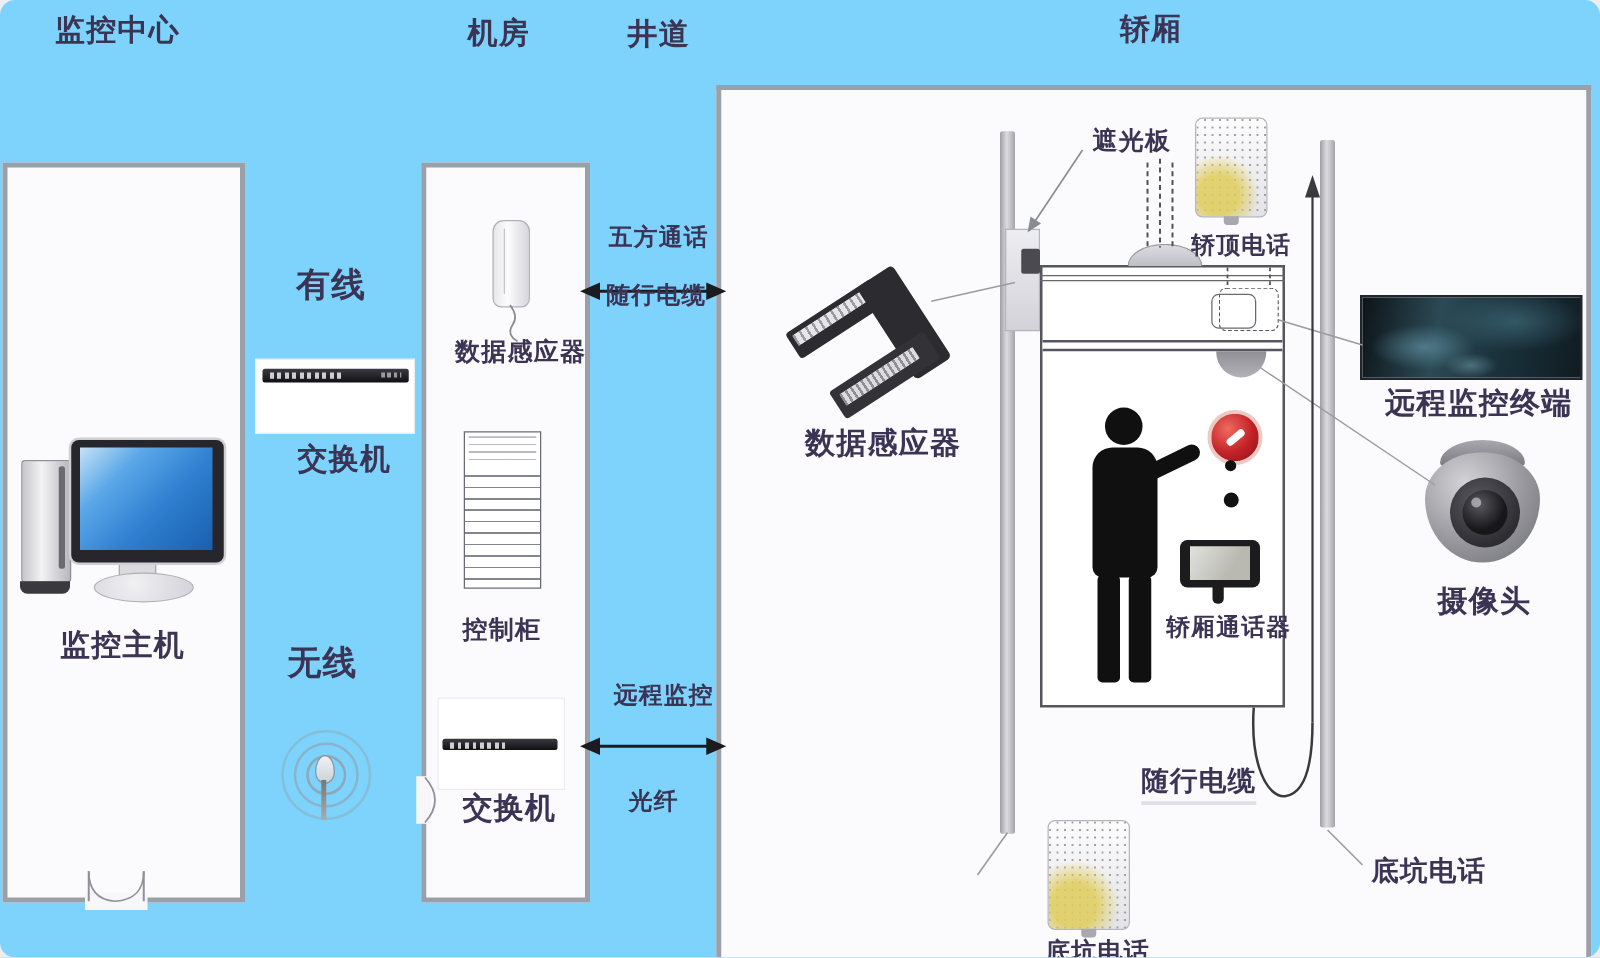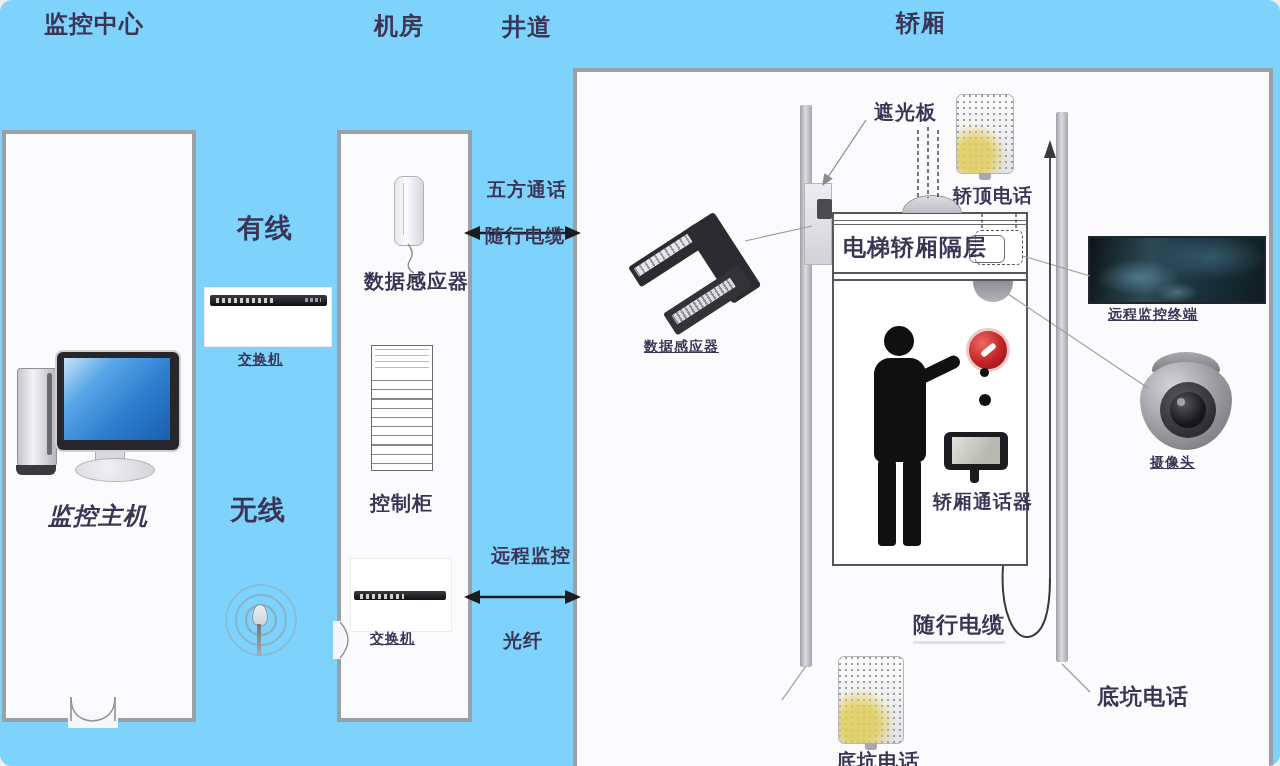--- a/index.html
+++ b/index.html
@@ -10,21 +10,21 @@
     border-radius:12px;
   }
   .lbl{
     position:absolute;white-space:nowrap;font-weight:bold;color:#3c3454;
     letter-spacing:1px;z-index:10;
   }
   .sz27{font-size:27px;}
   .sz24{font-size:24px;}
   .sz23{font-size:23px;}
   .sz22{font-size:22px;}
-  .sz21{font-size:14px;text-decoration:underline;}
+  .sz21{font-size:24px;}
   .sz20{font-size:20px;}
   .sz19{font-size:19px;}
   .room{
     position:absolute;border:4px solid #9aa0a8;background:#fbfbfd;
     box-sizing:border-box;z-index:1;
   }
   .patch{position:absolute;background:#f7f7fa;z-index:2;}
   .rail{
     position:absolute;width:12px;background:linear-gradient(90deg,#9e9ea4,#dcdce0 45%,#a4a4ab);
     border-radius:2px;z-index:3;
@@ -157,31 +157,31 @@
 
   <div class="tower">
       <div class="slot"></div>
       <div class="foot"></div>
     </div>
   <div class="mneck"></div>
   <div class="mbase"></div>
   <div class="monitor">
       <div class="screen"></div>
     </div>
-  <div class="lbl sz24" style="left:48px;top:500px;font-style:italic;">监控主机</div>
+  <div class="lbl sz24" style="left:48px;top:500px;">监控主机</div>
 
   <div class="lbl sz27" style="left:237px;top:210px;">有线</div>
   <div class="panel" style="left:204px;top:287px;width:126px;height:58px;"></div>
   <div class="swbar" style="left:210px;top:295px;width:117px;height:11px;">
       <div class="ports"></div>
       <div class="leds"></div>
     </div>
   <div class="lbl sz21" style="left:238px;top:351px;">交换机</div>
 
-  <div class="lbl sz27" style="left:230px;top:492px;">无线</div>
+  <div class="lbl sz27" style="left:230px;top:512px;">无线</div>
   <div class="ripple" style="left:225px;top:584px;width:68px;height:68px;opacity:.45;"></div>
   <div class="ripple" style="left:235px;top:594px;width:48px;height:48px;opacity:.65;"></div>
   <div class="ripple" style="left:245px;top:604px;width:28px;height:28px;opacity:.9;"></div>
   <div class="ant-head"></div>
   <div class="ant-stem"></div>
 
   <div class="handset">
       <div class="crease"></div>
     </div>
   <div class="lbl sz20" style="left:364px;top:268px;">数据感应器</div>
@@ -210,21 +210,20 @@
 
   <div class="speaker" style="left:956px;top:94px;width:56px;height:78px;">
       <div class="tab"></div>
     </div>
   <div class="lbl sz19" style="left:953px;top:183px;font-family:Liberation Mono, monospace;">轿顶电话</div>
 
   <div class="car"></div>
   <div class="dome"></div>
   <div class="beam-top"></div>
   <div class="beam-mid"></div>
-  <div class="lbl sz23" style="left:843px;top:232px;">电梯轿厢隔层</div>
   <div class="dashbox"></div>
   <div class="solidbox"></div>
   <div class="halfdisc"></div>
   <div class="redbtn">
       <div class="glyph"></div>
     </div>
   <div class="dot" style="left:980px;top:368px;width:9px;height:9px;"></div>
   <div class="dot" style="left:979px;top:394px;width:12px;height:12px;"></div>
 
   <div class="pers" style="left:884px;top:326px;width:30px;height:30px;border-radius:50%;"></div>
@@ -251,21 +250,21 @@
   <div class="lbl sz21" style="left:644px;top:338px;">数据感应器</div>
 
   <div class="terminal"></div>
   <div class="lbl sz21" style="left:1108px;top:306px;">远程监控终端</div>
 
   <div class="cam-cap"></div>
   <div class="cam-body"></div>
   <div class="cam-ring"></div>
   <div class="cam-lens"></div>
   <div class="cam-hl"></div>
-  <div class="lbl sz21" style="left:1150px;top:454px;">摄像头</div>
+  <div class="lbl sz21" style="left:1150px;top:465px;">摄像头</div>
 
   <div class="lbl sz22 underbar" style="left:913px;top:610px;">随行电缆</div>
   <div class="lbl sz22" style="left:1097px;top:682px;">底坑电话</div>
 
   <div class="speaker" style="left:838px;top:656px;width:64px;height:86px;">
       <div class="tab"></div>
     </div>
   <div class="lbl sz20" style="left:836px;top:748px;">底坑电话</div>
 
   <svg class="lines" width="1280" height="766" viewBox="0 0 1280 766">

